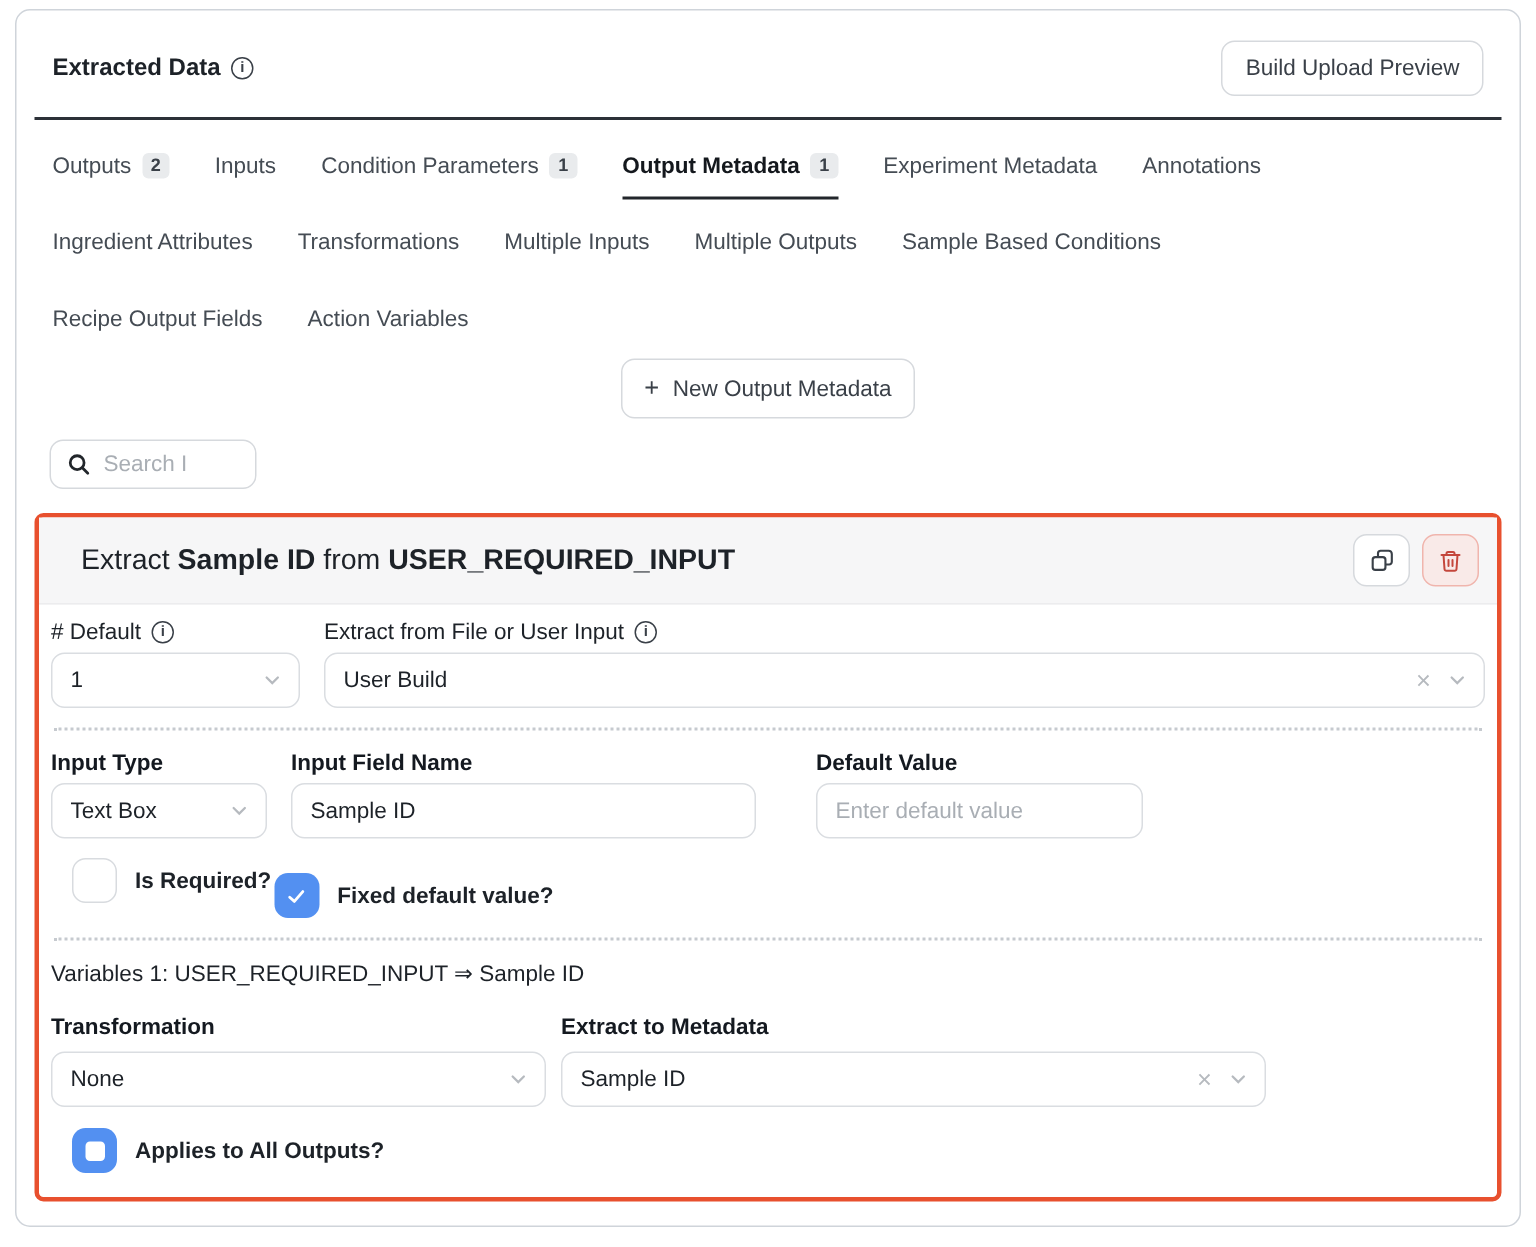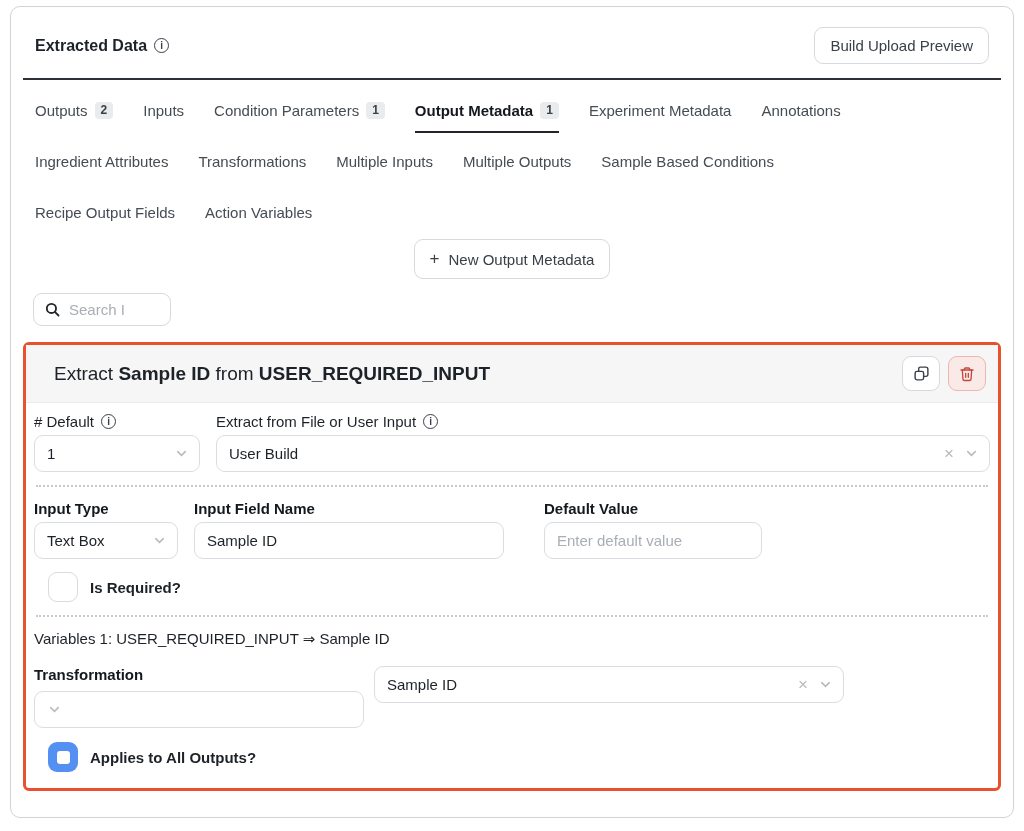--- a/index.html
+++ b/index.html
@@ -222,39 +222,49 @@
           <div class="flabel">Default Value</div>
           <input class="ctl" style="width: 100%;" placeholder="Enter default value">
         </div>
       </div>
 
       <div style="display:flex;align-items:flex-start;margin:13px 0 2px 14px;">
         <div class="cb-row">
           <span class="cb off"></span>
           <span>Is Required?</span>
         </div>
+        <div class="cb-row" style="margin:10px 0 0 2px;">
+          <span class="cb on">
+            <svg width="15" height="15" viewBox="0 0 24 24" fill="none" stroke="#fff" stroke-width="3" stroke-linecap="round" stroke-linejoin="round">
+                <polyline points="5 13 10 17.5 19 7"></polyline>
+              </svg>
+          </span>
+          <span>Fixed default value?</span>
+        </div>
       </div>
 
       <hr class="divider">
 
       <div>
         <div style="font-size:15px;color:#1d2228;margin:2px 0 18px 0;">Variables 1: USER_REQUIRED_INPUT ⇒ Sample ID</div>
 
         <div class="row" style="gap:10px;">
           <div style="width:330px;flex:0 0 auto;">
             <div class="flabel" style="margin-bottom:8px;">Transformation</div>
             <div class="ctl">
+              <span class="grow">None</span>
               <span class="chev">
                   <svg width="15" height="15" viewBox="0 0 24 24" fill="none" stroke="currentColor" stroke-width="2.4" stroke-linecap="round">
                     <polyline points="6 9 12 15 18 9"></polyline>
                   </svg>
                 </span>
             </div>
           </div>
           <div style="width:470px;flex:0 0 auto;">
+            <div class="flabel" style="margin-bottom:8px;">Extract to Metadata</div>
             <div class="ctl">
               <span class="grow">Sample ID</span>
               <span class="clear-x">×</span>
               <span class="chev">
                   <svg width="15" height="15" viewBox="0 0 24 24" fill="none" stroke="currentColor" stroke-width="2.4" stroke-linecap="round">
                     <polyline points="6 9 12 15 18 9"></polyline>
                   </svg>
                 </span>
             </div>
           </div>

